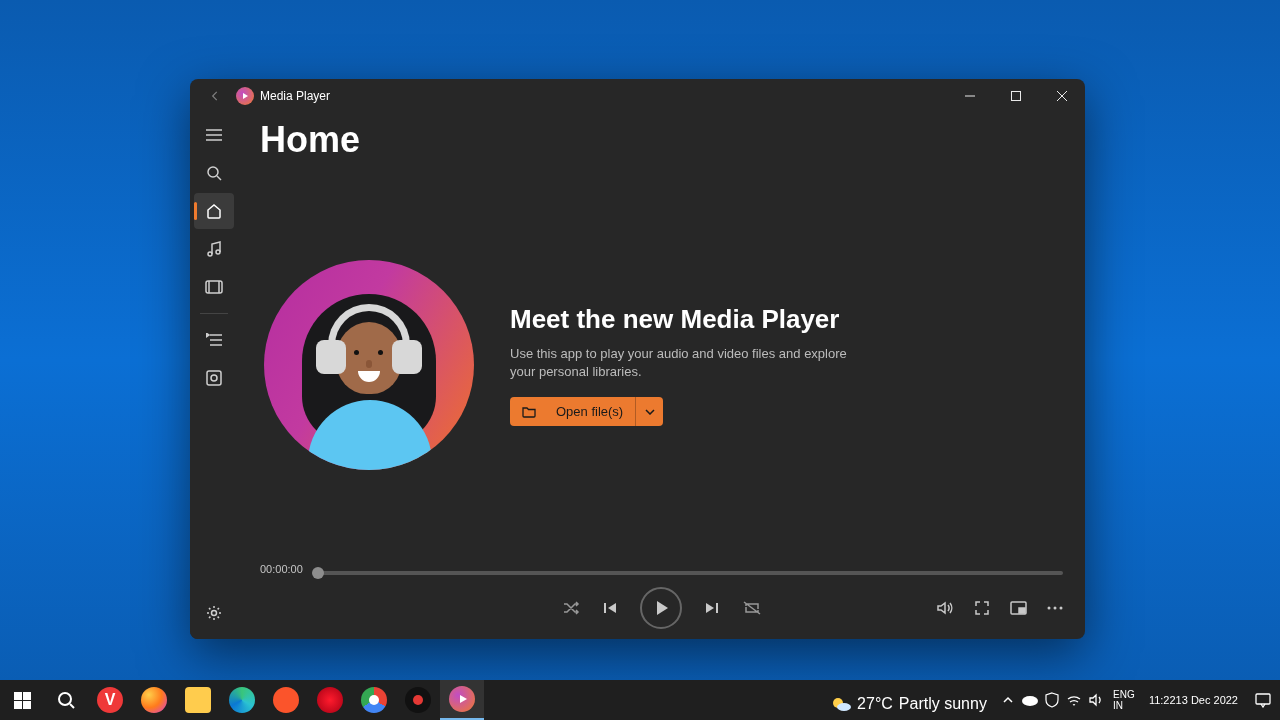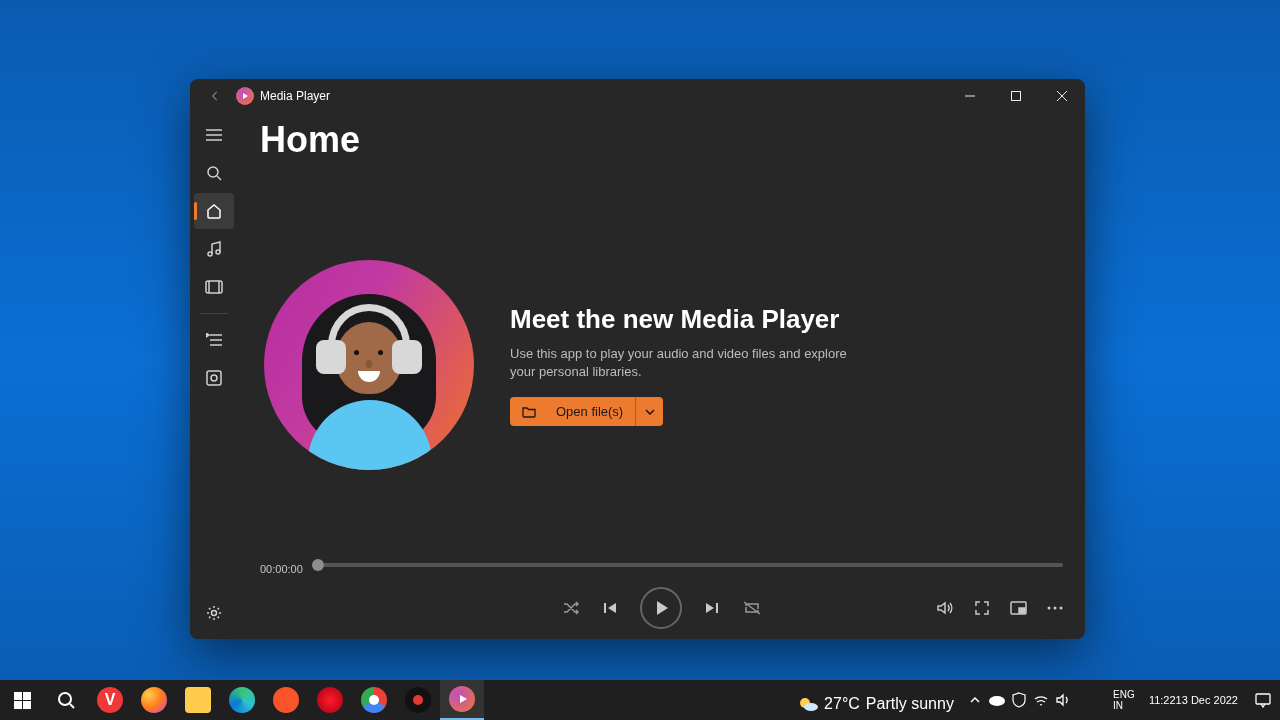--- a/index.html
+++ b/index.html
@@ -43,21 +43,21 @@
   .band { position:absolute; left:64px; top:44px; width:82px; height:42px; border:7px solid #d8d8d8; border-bottom:none; border-radius:60px 60px 0 0; }
   .cup { position:absolute; width:30px; height:34px; background:#d8d8d8; border-radius:8px; top:80px; }
   .cup.l{ left:52px; } .cup.r{ left:128px; }
   .hero-text h2 { font-size:26px; font-weight:600; margin-bottom:10px; }
   .hero-text p { font-size:13px; color:#bcbcbc; line-height:1.4; max-width:360px; margin-bottom:16px; }
   .btnrow { display:flex; }
   .open-btn { background:#ec7a2f; color:#1a1a1a; font-size:13px; padding:7px 12px; border-radius:4px 0 0 4px; display:flex; align-items:center; gap:20px; }
   .open-caret { background:#ec7a2f; width:28px; display:flex; align-items:center; justify-content:center; border-radius:0 4px 4px 0; border-left:1px solid rgba(0,0,0,.25); color:#1a1a1a; }
   
   .player { padding:8px 22px 10px; }
-  .seek-row { display:flex; align-items:flex-start; gap:10px; font-size:11px; color:#c5c5c5; }
+  .seek-row { display:flex; align-items:flex-end; gap:10px; font-size:11px; color:#c5c5c5; }
   .seek { flex:1; height:4px; background:#555; border-radius:2px; position:relative; }
   .seek-thumb { position:absolute; left:0; top:50%; width:12px; height:12px; background:#8d8d8d; border-radius:50%; transform:translate(-1px,-50%); }
   .controls { display:flex; align-items:center; justify-content:center; gap:22px; padding-top:12px; position:relative; }
   .controls .right-ctrls { position:absolute; right:0; display:flex; gap:20px; align-items:center; }
   .ctrl { color:#c9c9c9; display:flex; align-items:center; justify-content:center; }
   .play { width:42px; height:42px; border:2px solid #666; border-radius:50%; }
   .play svg { margin-left:2px; }
 </style>
 </head>
 <body>
@@ -326,21 +326,21 @@
     <div class="tray-icon">
         <svg width="16" height="14" fill="none" stroke="#fff" stroke-width="1.3">
           <path d="M2 6a10 10 0 0112 0M4 9a7 7 0 018 0M7 12a2 2 0 012 0"></path>
         </svg>
       </div>
     <div class="tray-icon">
         <svg width="16" height="14" fill="none" stroke="#fff" stroke-width="1.3">
           <path d="M2 5v4h3l3 3V2L5 5zM11 4a5 5 0 010 6"></path>
         </svg>
       </div>
-    <div class="tray-icon" style="font-size:10px;width:34px;margin-left:33px;">ENG<br>IN</div>
+    <div class="tray-icon" style="font-size:10px;width:34px;">ENG<br>IN</div>
     <div class="clock">
       <span>11:22</span>
       <span>13 Dec 2022</span>
     </div>
     <div class="tray-icon" style="width:34px;">
         <svg width="16" height="16" fill="none" stroke="#fff" stroke-width="1.3">
           <rect x="1" y="2" width="14" height="10" rx="1"></rect>
           <path d="M6 12l2 3 2-3"></path>
         </svg>
       </div>

